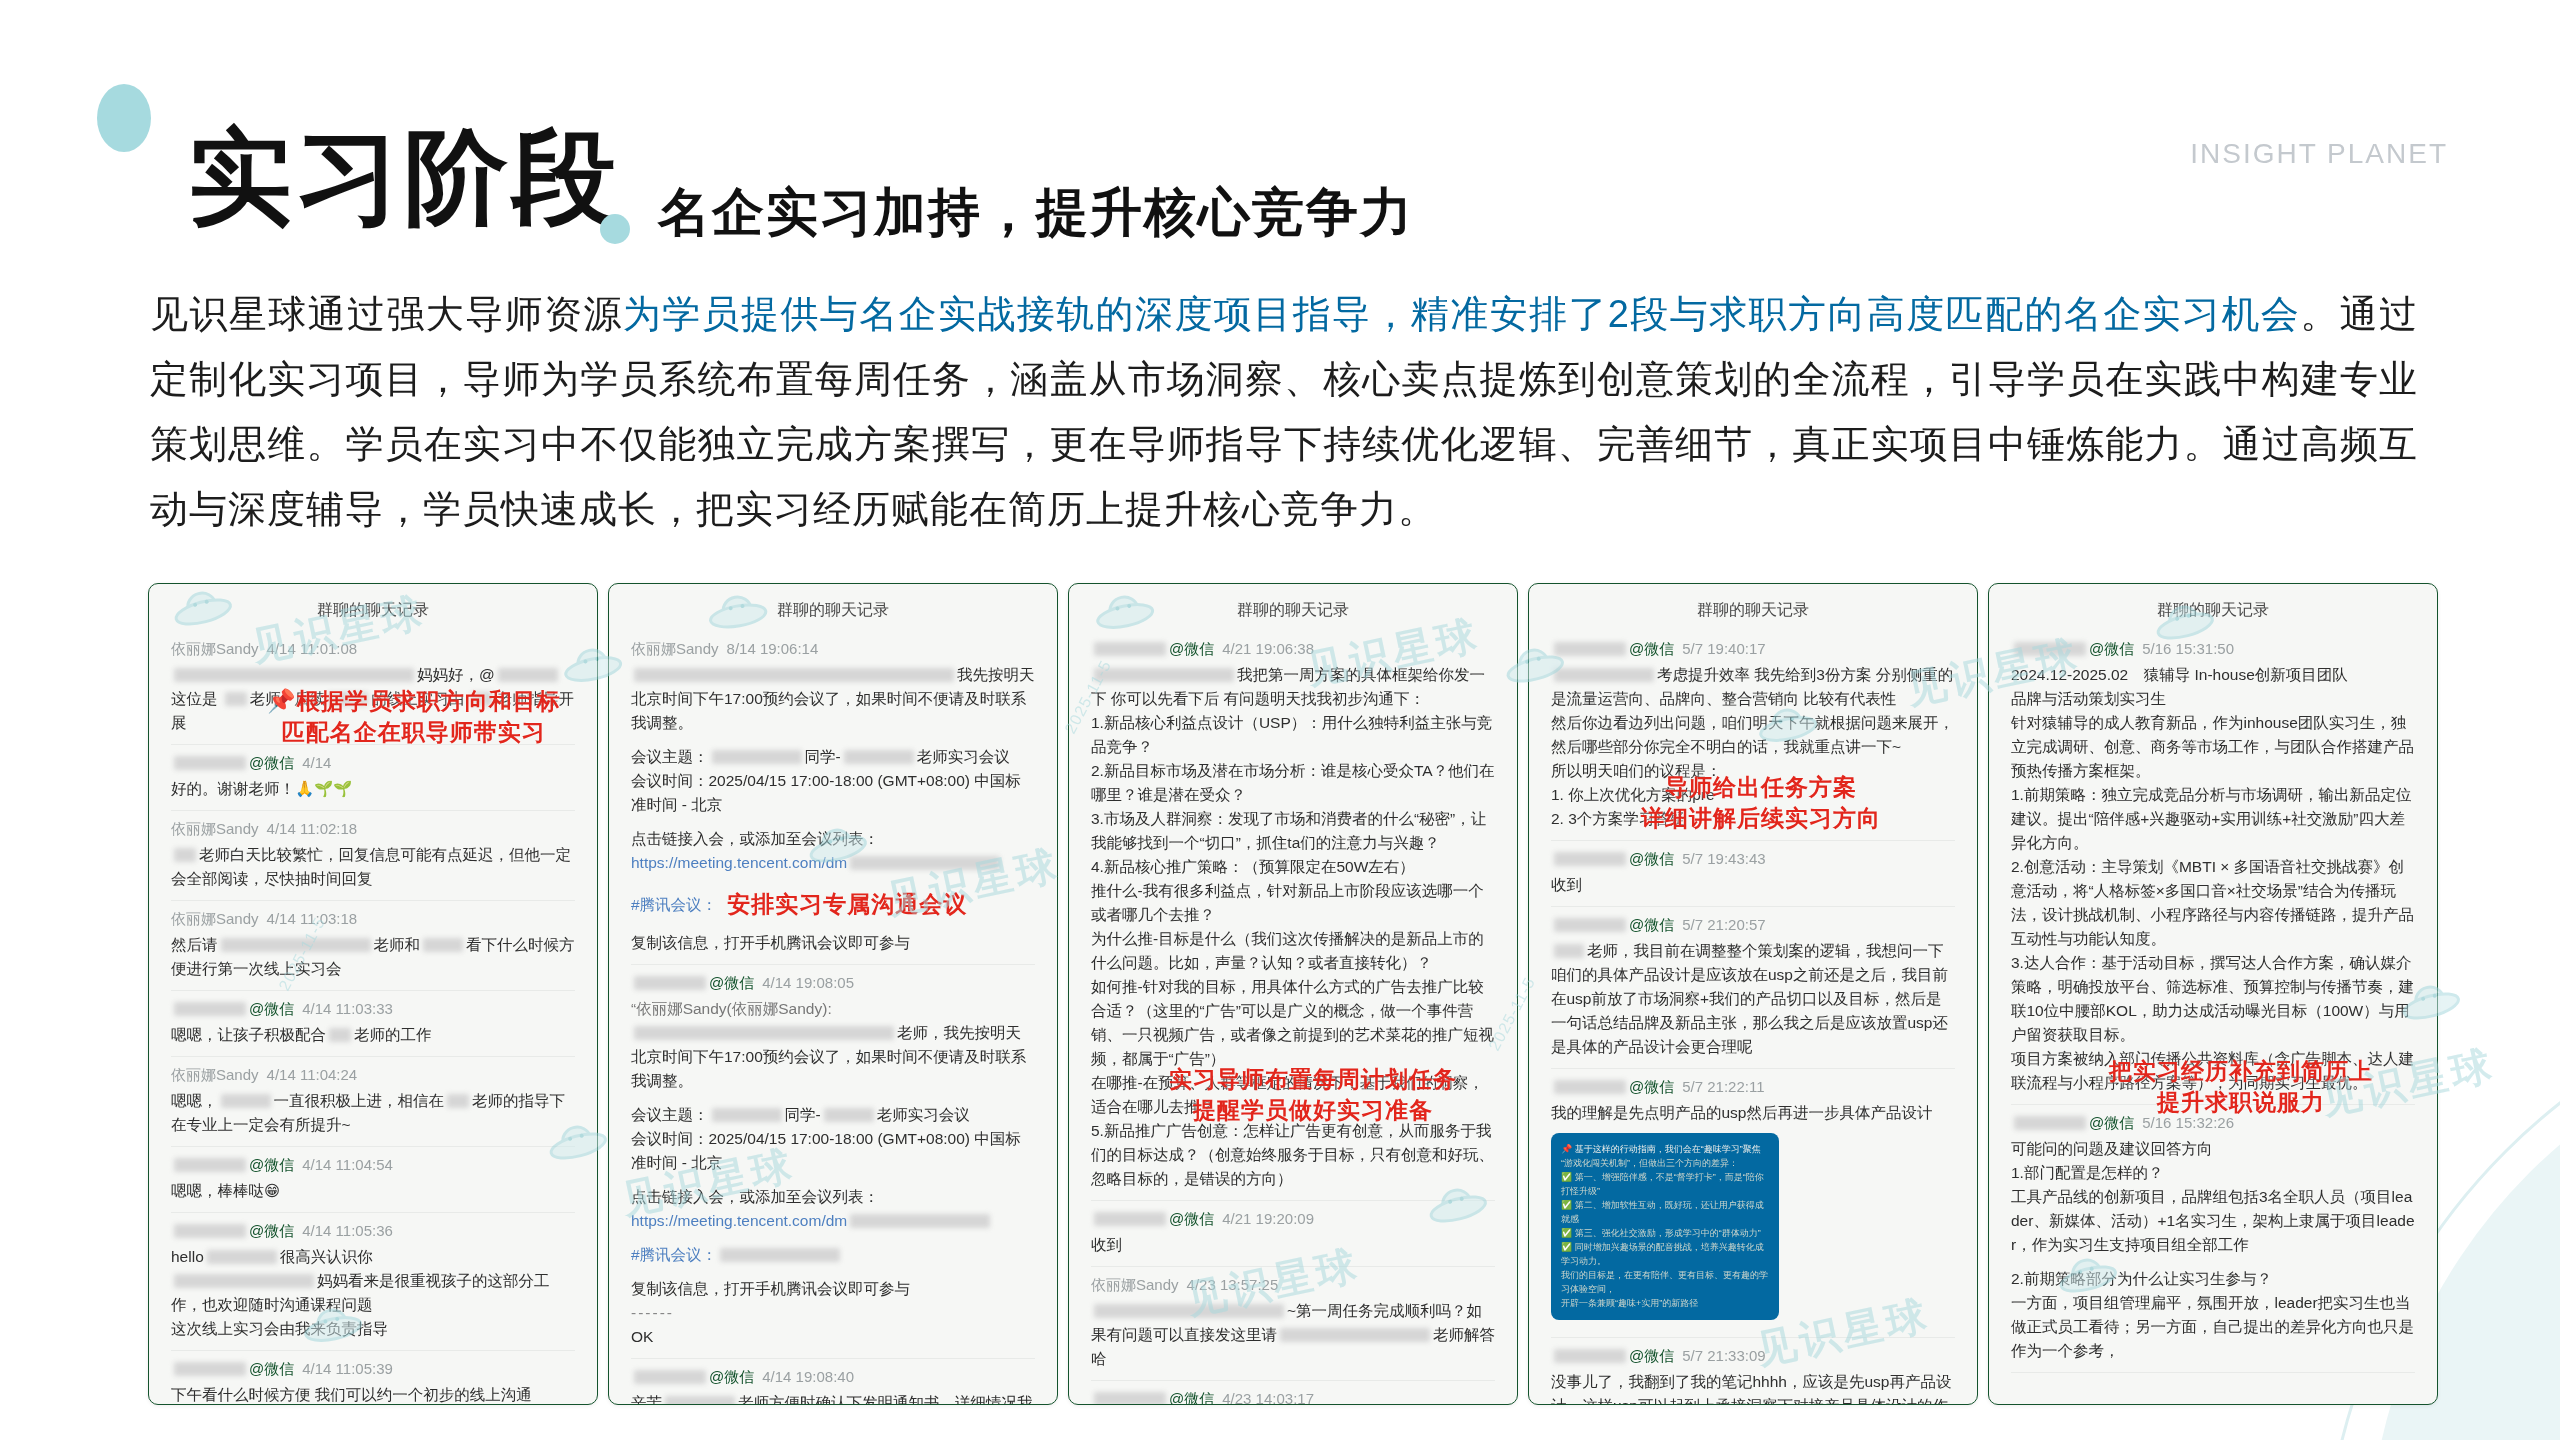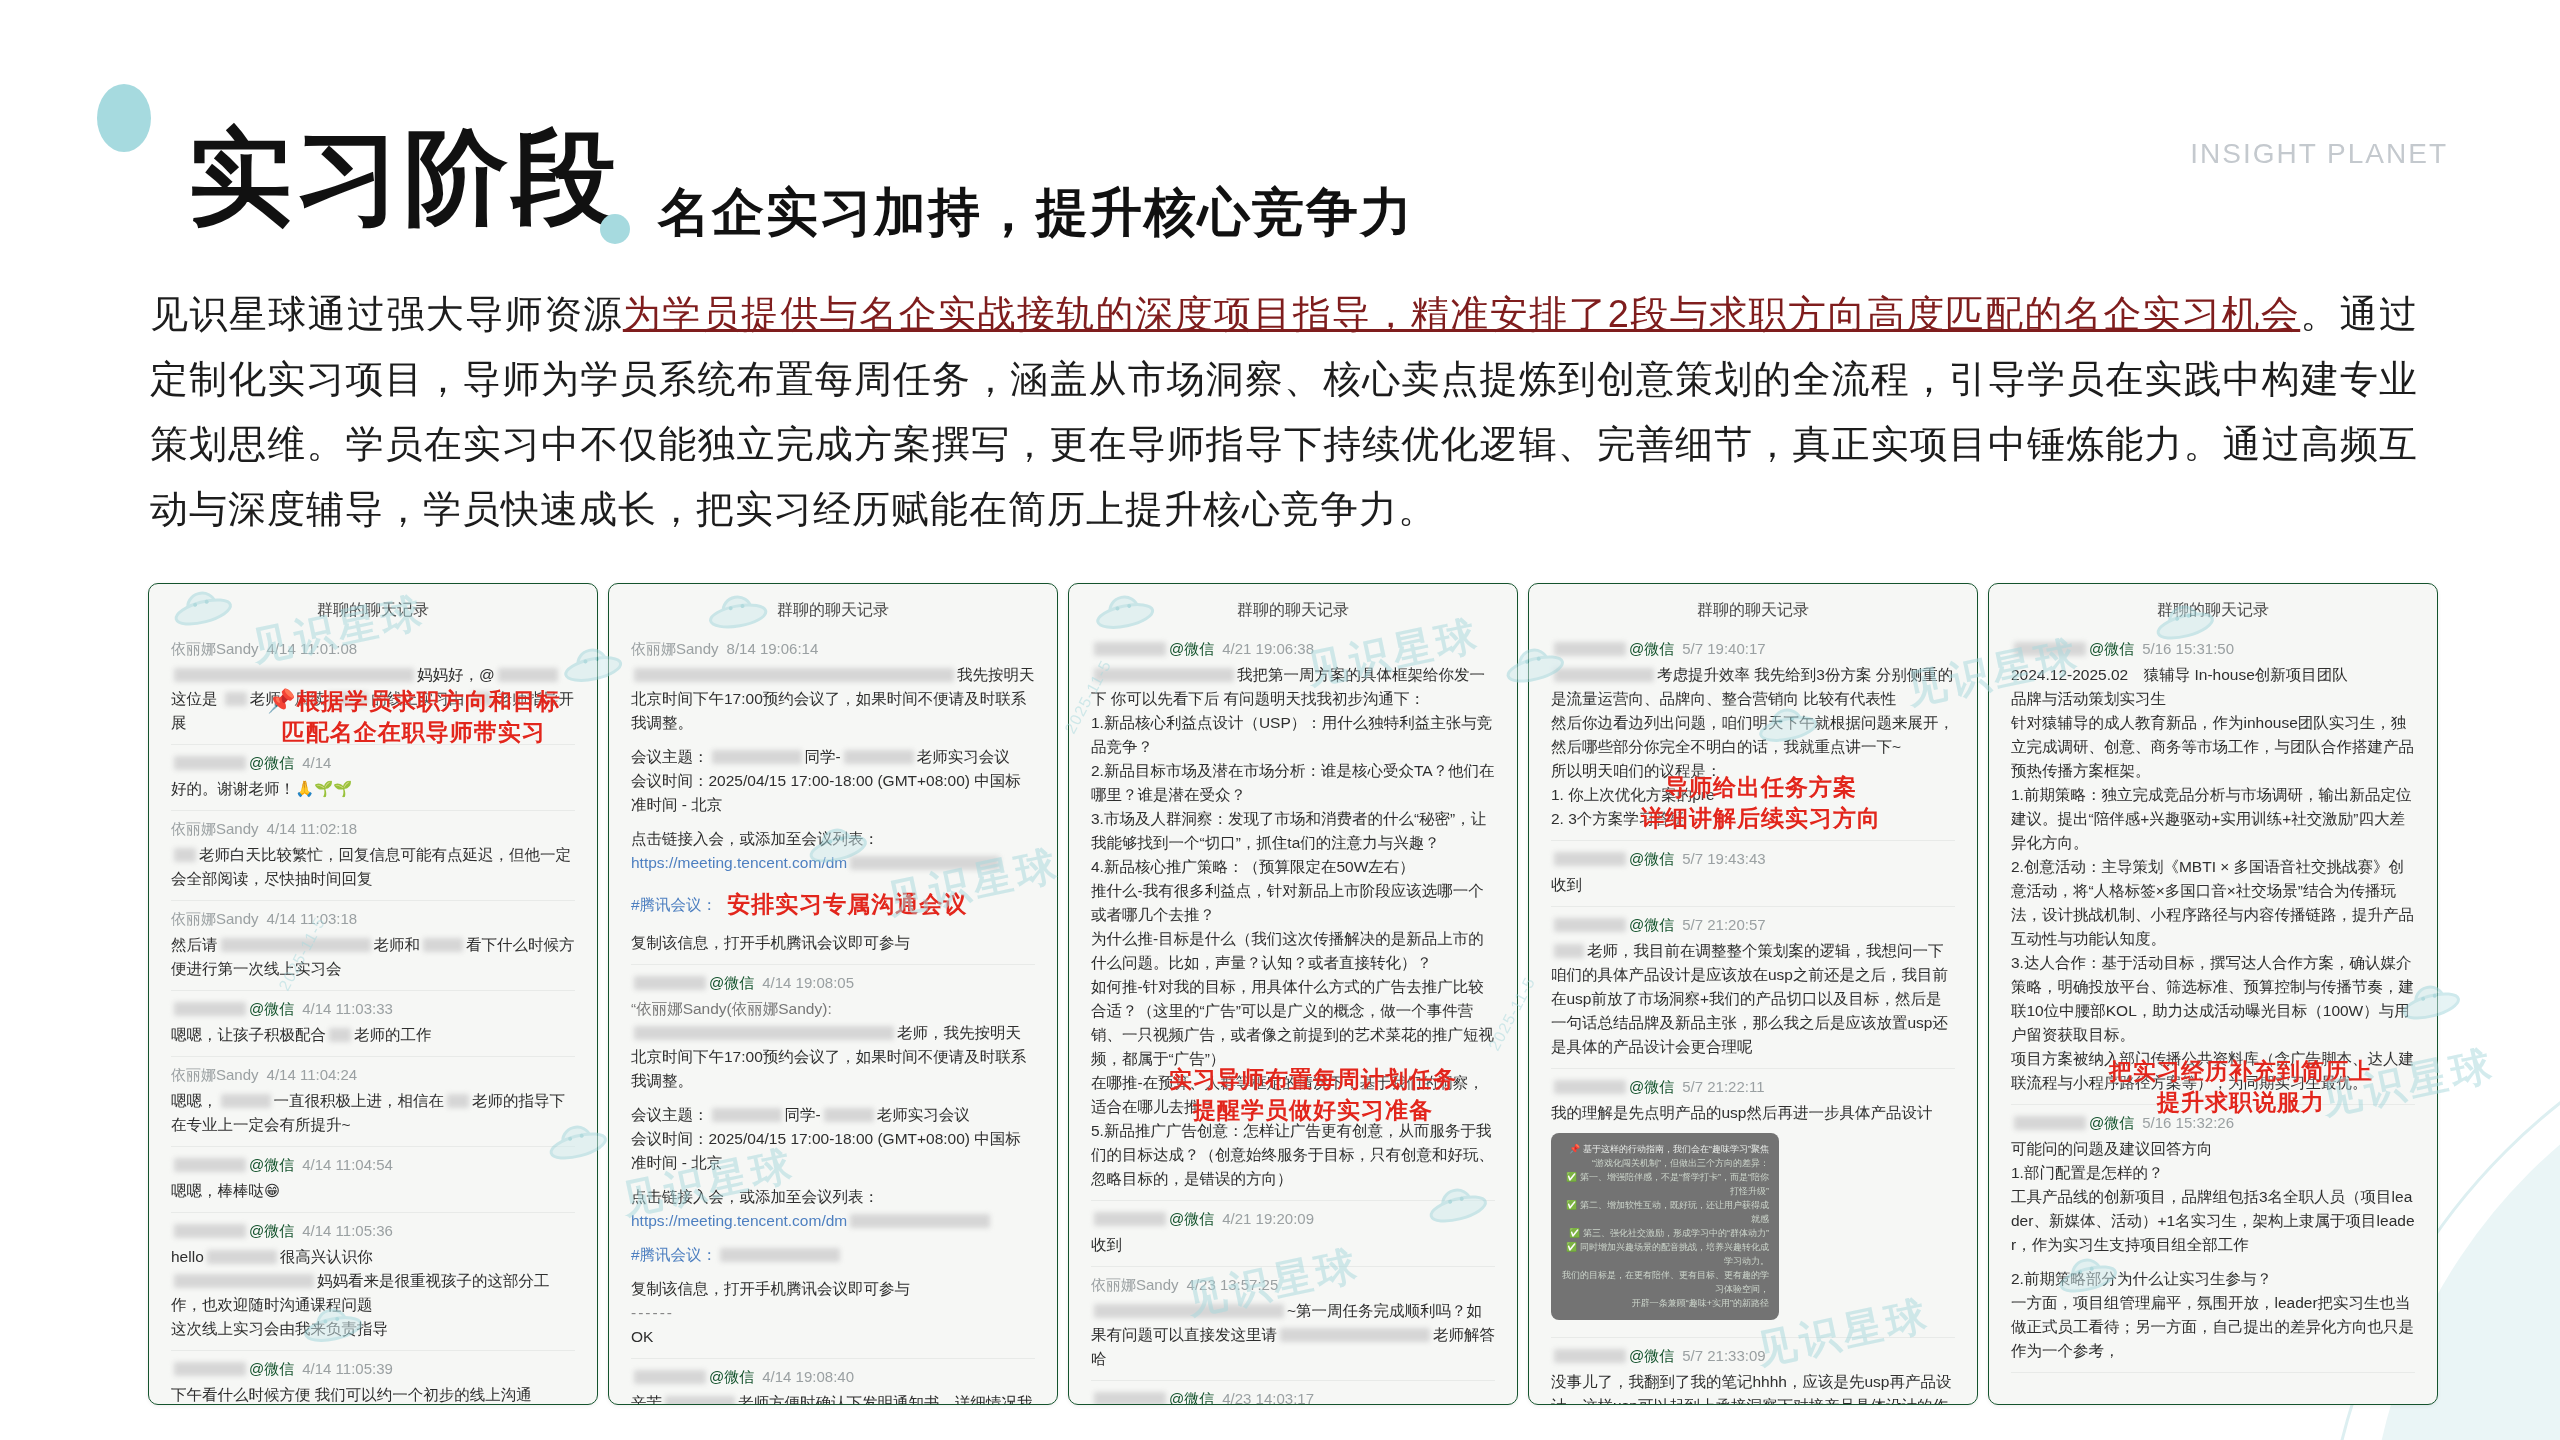--- a/index.html
+++ b/index.html
@@ -14,21 +14,21 @@
                border:3px solid #DDEFF1;background:transparent;}
 
   
   .brand{position:absolute;top:138px;right:112px;font-size:28px;letter-spacing:2px;color:#C4C9CE;font-weight:500;}
   .title{position:absolute;left:188px;top:120px;font-size:104px;font-weight:900;color:#111;letter-spacing:4px;line-height:1.1;}
   .subtitle{position:absolute;left:658px;top:178px;font-size:52px;font-weight:900;color:#111;letter-spacing:2px;}
 
   
   .intro{position:absolute;left:150px;top:282px;width:2268px;font-size:38px;line-height:65px;
          color:#1d1d1d;font-weight:500;letter-spacing:1px;text-align:justify;}
-  .intro .hl{color:#7f1d1d;text-decoration:underline;}
+  .intro .hl{color:#0369a1;}
 
   
   .cards{position:absolute;left:148px;top:583px;width:2290px;height:822px;display:flex;gap:10px;z-index:2;}
   .card{flex:1 1 0;background:#F6F7F5;border:1px solid #14532d;border-radius:10px;
         box-shadow:0 1px 4px rgba(0,0,0,.07);padding:12px 22px;overflow:hidden;position:relative;}
   .card-h{text-align:center;font-size:16px;color:#4a4a4a;margin:4px 0 10px;}
   .msg{padding:9px 0;border-bottom:1px solid #E8EAE8;}
   .msg:last-child{border-bottom:none;}
   .mh{font-size:15px;color:#9aa0a2;margin-bottom:4px;white-space:nowrap;}
   .sn{margin-right:8px;}
@@ -37,21 +37,21 @@
   .ln{font-size:15.5px;line-height:1.55;color:#2e2e2e;word-break:break-all;}
   .ln.link,.ln.blue,.blue{color:#4D7FC0;}
   .ln.quote{color:#777;}
   .ln.dash{color:#888;letter-spacing:2px;}
   .gap{height:10px;}
   .rd{display:inline-block;height:14px;background:#d6d6d6;border-radius:2px;filter:blur(2.5px);
       vertical-align:-2px;margin:0 3px;}
   .inred{color:#E2261C;font-weight:900;font-size:23px;margin-left:10px;position:relative;top:2px;letter-spacing:1px;}
   .ann{position:absolute;z-index:6;color:#E2261C;font-weight:900;font-size:23px;line-height:1.35;
        letter-spacing:1px;white-space:nowrap;text-align:center;text-shadow:0 0 3px rgba(255,255,255,.65);}
-  .darkcard{width:208px;background:#737373;border-radius:8px;padding:10px;margin:8px 0;text-align:right;}
+  .darkcard{width:208px;background:#0369a1;border-radius:8px;padding:10px;margin:8px 0;}
   .dln{font-size:9px;line-height:1.55;color:#cdd6cc;word-break:break-all;}
   .dln:first-child{color:#e9ece9;}
 
   
   #wm-layer{position:absolute;left:0;top:0;width:2560px;height:1440px;z-index:5;pointer-events:none;}
   .wm{position:absolute;opacity:.5;}
   .wm-text{font-size:40px;font-weight:700;color:#A8D8DD;letter-spacing:4px;}
   .wm-date{font-size:16px;color:#A8D8DD;letter-spacing:1px;}
 </style>
 </head>

